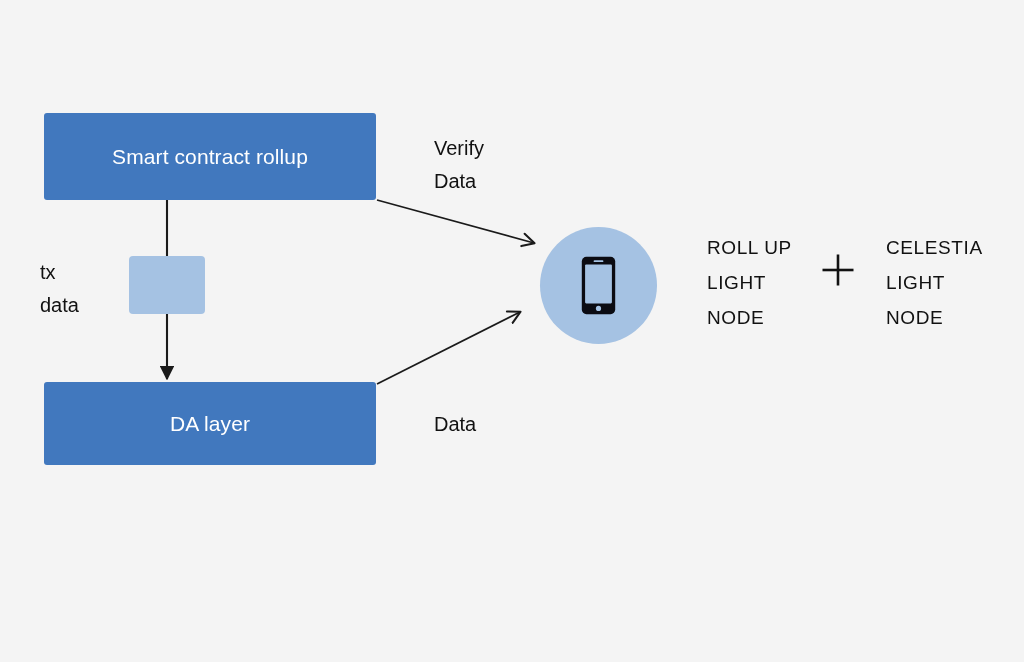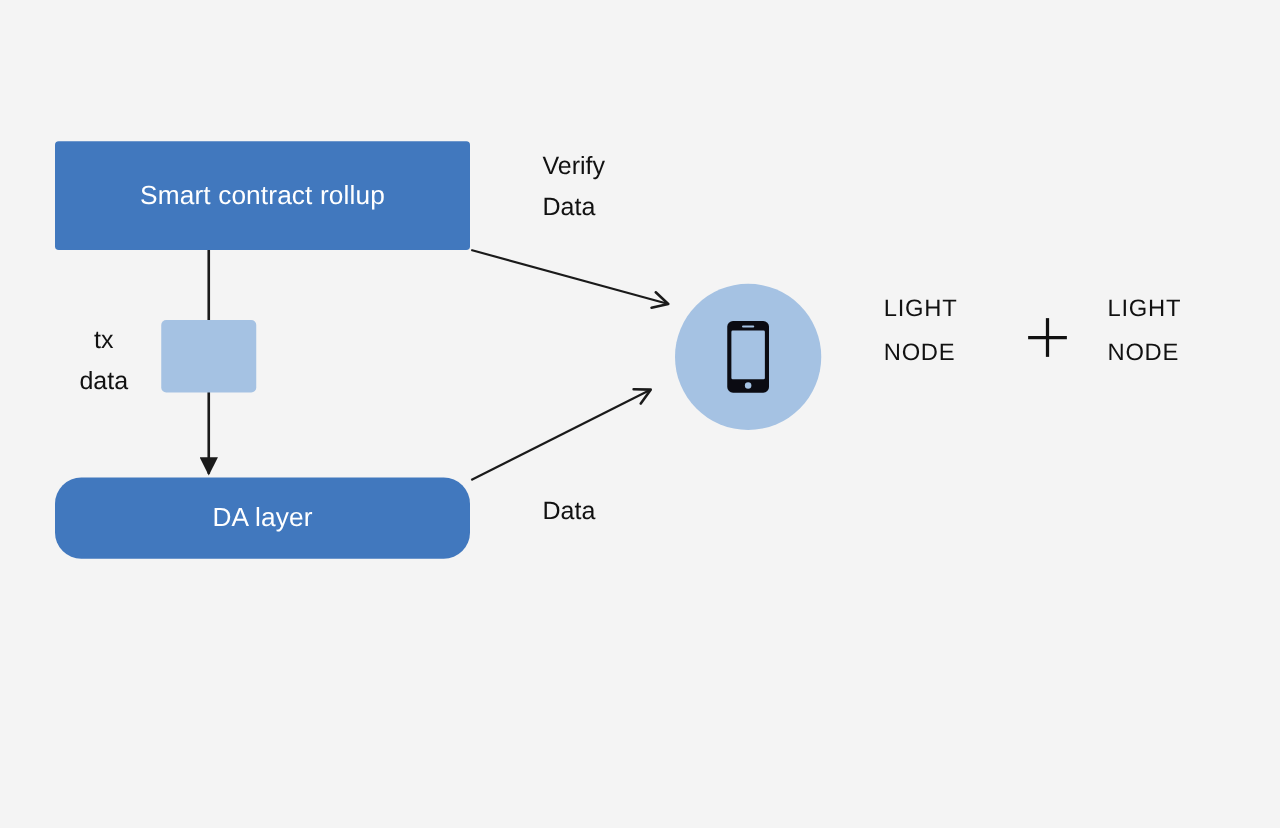--- a/index.html
+++ b/index.html
@@ -43,55 +43,55 @@
   #box-rollup {
     left: 44px;
     top: 113px;
     width: 332px;
     height: 87px;
   }
   #box-da {
     left: 44px;
     top: 382px;
     width: 332px;
-    height: 65px;
-    border-radius: 21px;
+    height: 83px;
   }
 
   
   #box-txdata {
     position: absolute;
     left: 129px;
     top: 256px;
     width: 76px;
     height: 58px;
     background: #a5c2e3;
     border-radius: 4px;
   }
 
   
   #label-txdata {
     position: absolute;
-    left: 50px;
+    left: 40px;
     top: 256px;
     width: 66px;
     font-size: 20px;
     color: #111111;
     line-height: 33px;
-    text-align: center;
+    text-align: left;
   }
 
   
   .edge-label {
     position: absolute;
     font-size: 20px;
     color: #111111;
     line-height: 33px;
     text-align: left;
     white-space: nowrap;
+    margin-top: 15px;
   }
   #label-verify-proof {
     left: 434px;
     top: 117px;
   }
   #label-das {
     left: 434px;
     top: 393px;
   }
 
@@ -189,27 +189,29 @@
 
   <div id="node-circle"></div>
   <svg id="phone-icon" viewBox="0 0 35 59" width="35" height="59" xmlns="http://www.w3.org/2000/svg">
     <rect x="0.8" y="0.8" width="33.4" height="57.4" rx="4.6" ry="4.6" fill="#0b0b12"></rect>
     <rect x="4.1" y="8.4" width="26.8" height="39.0" rx="1.1" ry="1.1" fill="#a5c2e3"></rect>
     <rect x="12.6" y="4.3" width="9.8" height="1.7" rx="0.85" ry="0.85" fill="#a5c2e3"></rect>
     <circle cx="17.5" cy="52.4" r="2.6" fill="#a5c2e3"></circle>
   </svg>
 
   <div class="caption-col" id="caption-rollup">
+    <div>ROLL UP</div>
     <div>LIGHT</div>
     <div>NODE</div>
   </div>
 
   <svg id="plus-sign" viewBox="0 0 36 36" width="36" height="36" xmlns="http://www.w3.org/2000/svg">
     <line x1="18" y1="2.5" x2="18" y2="33.5" stroke="#111111" stroke-width="2.6"></line>
     <line x1="2.5" y1="18" x2="33.5" y2="18" stroke="#111111" stroke-width="2.6"></line>
   </svg>
 
   <div class="caption-col" id="caption-celestia">
+    <div>CELESTIA</div>
     <div>LIGHT</div>
     <div>NODE</div>
   </div>
 
 </div>
 
 </body></html>

